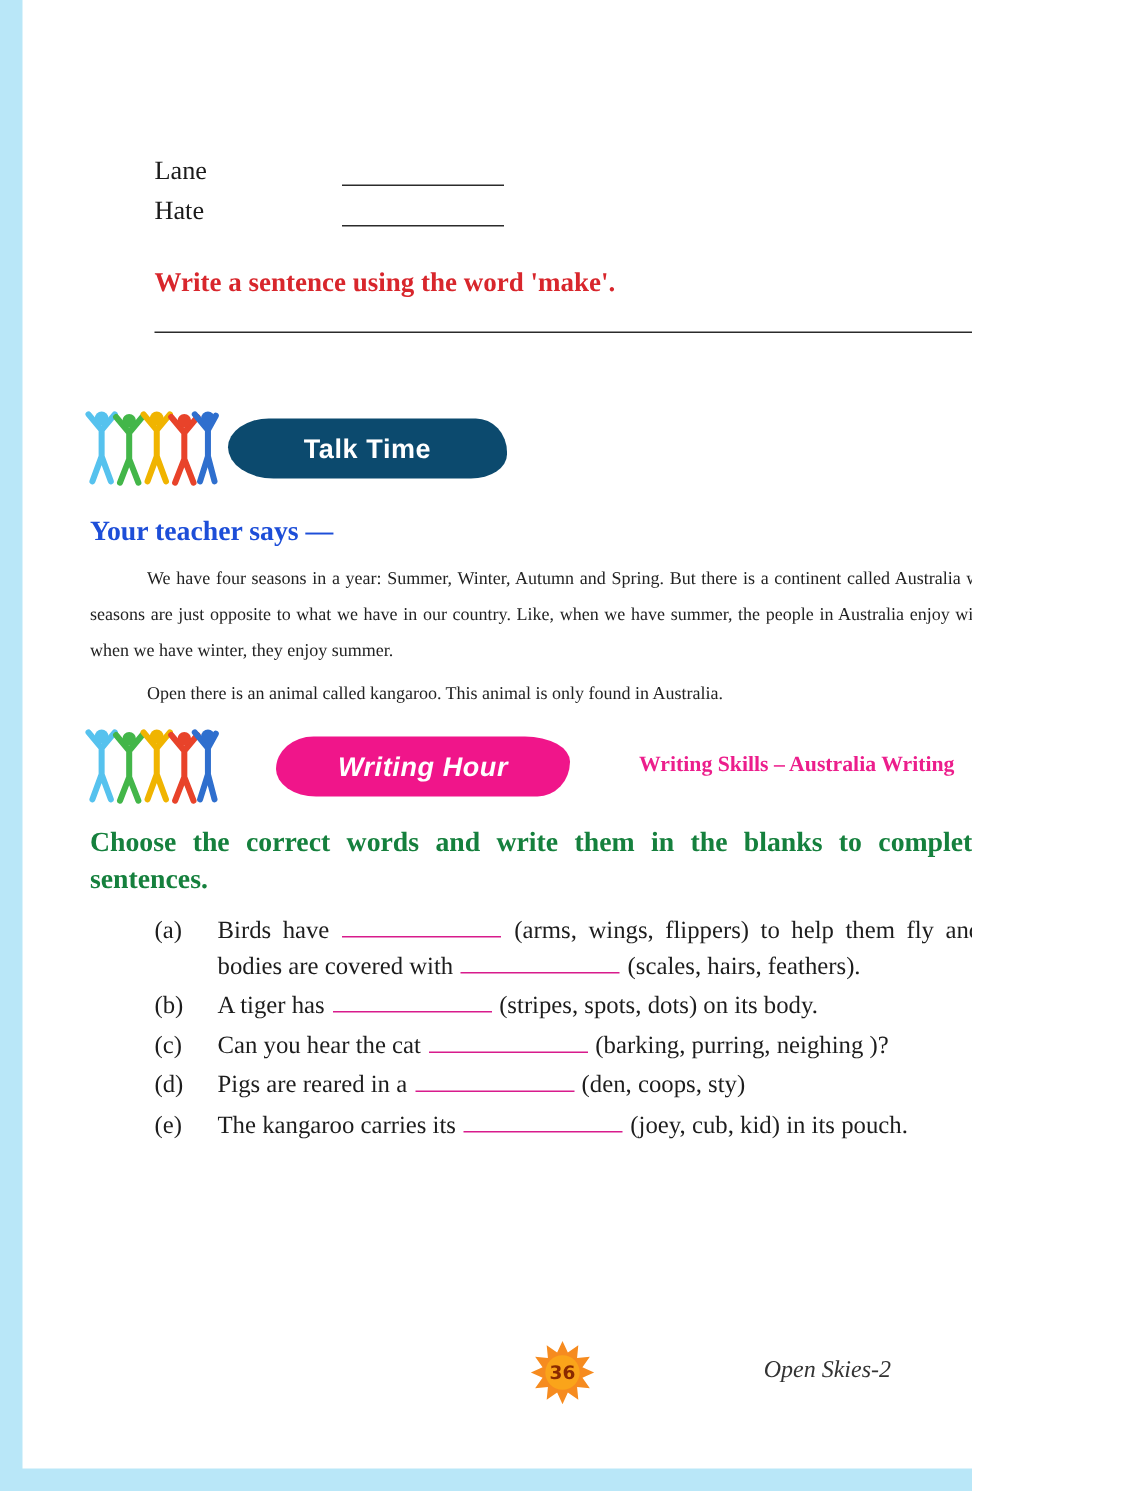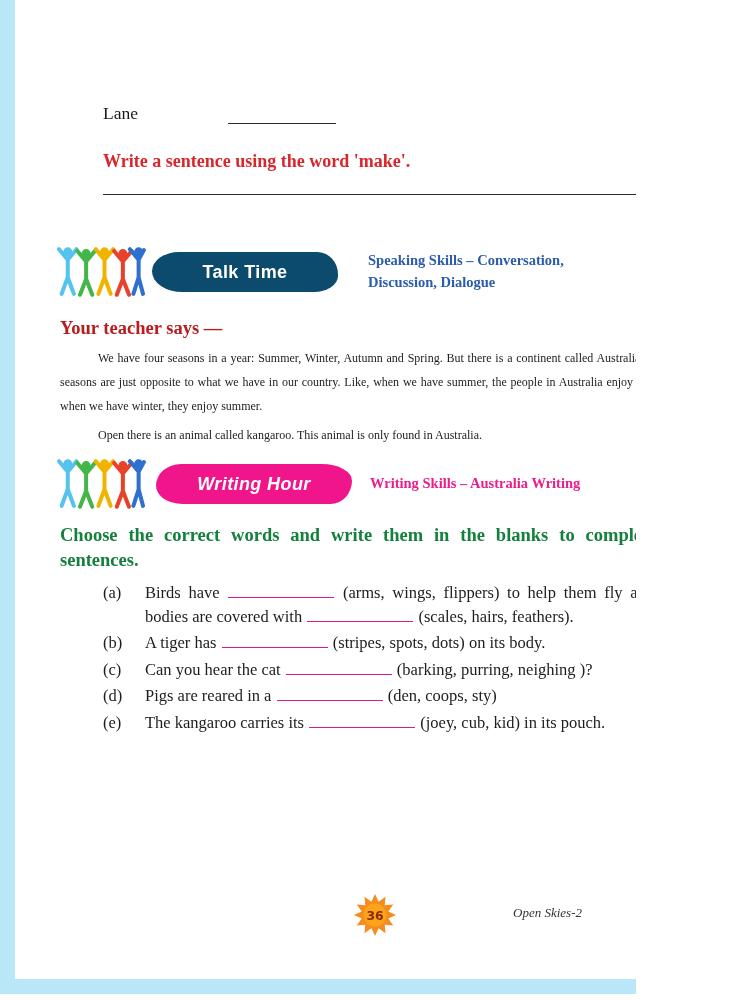--- a/index.html
+++ b/index.html
@@ -2,88 +2,92 @@
 <html><head>
 <meta charset="utf-8">
 <style>
   html, body { margin: 0; padding: 0; }
   body {
     width: 750px; height: 1000px;
     background: #ffffff;
     font-family: "Liberation Serif", "DejaVu Serif", serif;
     color: #222222;
   }
-  .page { position: relative; width: 636px; height: 1000px; background: #ffffff; overflow: hidden; }
+  .page { position: relative; width: 636px; height: 1000px; background: #ffffff; overflow: hidden; padding-left: 12px; }
 
   .edge-left   { position: absolute; left: 0; top: 0; width: 15px; height: 987px; background: #b9e7f8; }
   .edge-bottom { position: absolute; left: 0; bottom: 6px; width: 743px; height: 15px; background: #b9e7f8; }
 
   .content { position: absolute; left: 60px; top: 0; width: 632px; }
 
   
   .vocab { padding-top: 97px; padding-left: 43px; }
   .vocab-row { display: flex; align-items: flex-end; height: 27px; font-size: 17.5px; color: #1a1a1a; }
   .vocab-word { width: 125px; }
   .vocab-blank { width: 108px; height: 21px; border-bottom: 1.7px solid #2b2b2b; }
 
   .red-heading { margin: 24px 0 0 43px; color: #d8262c; font-size: 18px; font-weight: bold; line-height: 26px; }
   .rule { margin: 20px 0 0 43px; width: 582px; height: 0; border-top: 1.7px solid #2b2b2b; }
 
   
   .activity { display: flex; align-items: center; height: 58px; }
   .activity.talk { margin-top: 48px; }
-  .activity.writing { margin-top: 8px; }
+  .activity.writing { margin-top: 8px; gap: 28px; }
   .people { flex: none; margin-left: -4px; }
   .banner {
     flex: none; display: flex; align-items: center; justify-content: center;
     color: #ffffff; font-family: "Liberation Sans", "DejaVu Sans", sans-serif; font-weight: bold;
     font-size: 18px; letter-spacing: 0.4px;
   }
   .banner.talk {
     margin-left: 6px; width: 186px; height: 40px; background: #3c40ae;
     border-radius: 34px 26px 30px 38px / 24px 28px 20px 26px;
   }
   .banner.writing {
     margin-left: 10px; width: 196px; height: 40px; background: #f0158a; font-style: italic;
     border-radius: 30px 36px 26px 32px / 26px 20px 28px 22px;
   }
   .skills { font-weight: bold; font-size: 14.5px; line-height: 1.5; }
   .skills.talk { margin-left: 30px; color: #2b5cab; }
   .skills.writing { margin-left: 18px; color: #ec1e8c; }
 
-  .blue-heading { margin-top: 14px; color: #b91c1c; font-size: 18.5px; font-weight: bold; line-height: 26px; }
+  .blue-heading { margin-top: 14px; color: #1d4ed8; font-size: 18.5px; font-weight: bold; line-height: 26px; }
 
   .para { margin: 5px 0 0 0; font-size: 12px; line-height: 24px; text-align: justify; text-indent: 38px; color: #222; }
 
   .magenta-heading { margin-top: 10px; color: #15803d; font-size: 18.5px; font-weight: bold; line-height: 25px; text-align: justify; }
 
   
   .exercises { margin-top: 8px; padding-left: 43px; }
   .ex-row { display: flex; margin-bottom: 3px; font-size: 16.5px; line-height: 23.5px; color: #1d1d1d; }
   .ex-label { flex: none; width: 42px; }
   .ex-body { flex: 1; text-align: justify; }
   .blank { display: inline-block; width: 106px; height: 0.9em; border-bottom: 1.7px solid #d81b8c; vertical-align: baseline; margin: 0 1px; }
 
   
   .footer-star { position: absolute; left: 353px; top: 893px; }
   .star-num { font-family: "DejaVu Sans", "Liberation Sans", sans-serif; font-weight: bold; }
-  .book-title { position: absolute; right: 54px; top: 905px; font-style: italic; font-size: 13px; color: #333333; }
+  .book-title { position: absolute; right: 54px; top: 905px; font-style: italic; font-size: 16px; color: #333333; }
 </style>
 </head>
 <body>
 
 <div class="page">
   <div class="edge-left"></div>
   <div class="edge-bottom"></div>
 
   <div class="content">
 
     <div class="vocab">
       <div class="vocab-row">
         <span class="vocab-word">Lane</span>
+        <span class="vocab-blank"></span>
+      </div>
+      <div class="vocab-row">
+        <span class="vocab-word">Hate</span>
         <span class="vocab-blank"></span>
       </div>
     </div>
 
     <div class="red-heading">Write a sentence using the word 'make'.</div>
     <div class="rule"></div>
 
     <div class="activity talk">
       <svg class="people" width="90" height="56" viewBox="0 0 100 64">
         <g fill="none" stroke-linecap="round" stroke-width="4.6">
@@ -104,24 +108,20 @@
             </g>
         </g>
         <circle cx="12" cy="9" r="5.2" fill="#56c2ee"></circle>
         <circle cx="33" cy="11" r="5.2" fill="#43b649"></circle>
         <circle cx="54" cy="9" r="5.2" fill="#f0b400"></circle>
         <circle cx="75" cy="11" r="5.2" fill="#e8432a"></circle>
         <circle cx="93" cy="9" r="5.2" fill="#2f6fce"></circle>
       </svg>
       <div class="banner talk" style="background: #0c4a6e;">
         <span>Talk Time</span>
-      </div>
-      <div class="skills talk">
-        <div>Speaking Skills  – Conversation,</div>
-        <div>Discussion, Dialogue</div>
       </div>
     </div>
 
     <div class="blue-heading">Your teacher says —</div>
     <p class="para">We have four seasons in a year: Summer, Winter, Autumn and Spring. But there is a continent called Australia where the seasons are just opposite to what we have in our country. Like, when we have summer, the people in Australia enjoy winter; and when we have winter, they enjoy summer.</p>
     <p class="para">Open there is an animal called kangaroo. This animal is only found in Australia.</p>
 
     <div class="activity writing">
       <svg class="people" width="90" height="56" viewBox="0 0 100 64">
         <g fill="none" stroke-linecap="round" stroke-width="4.6">

